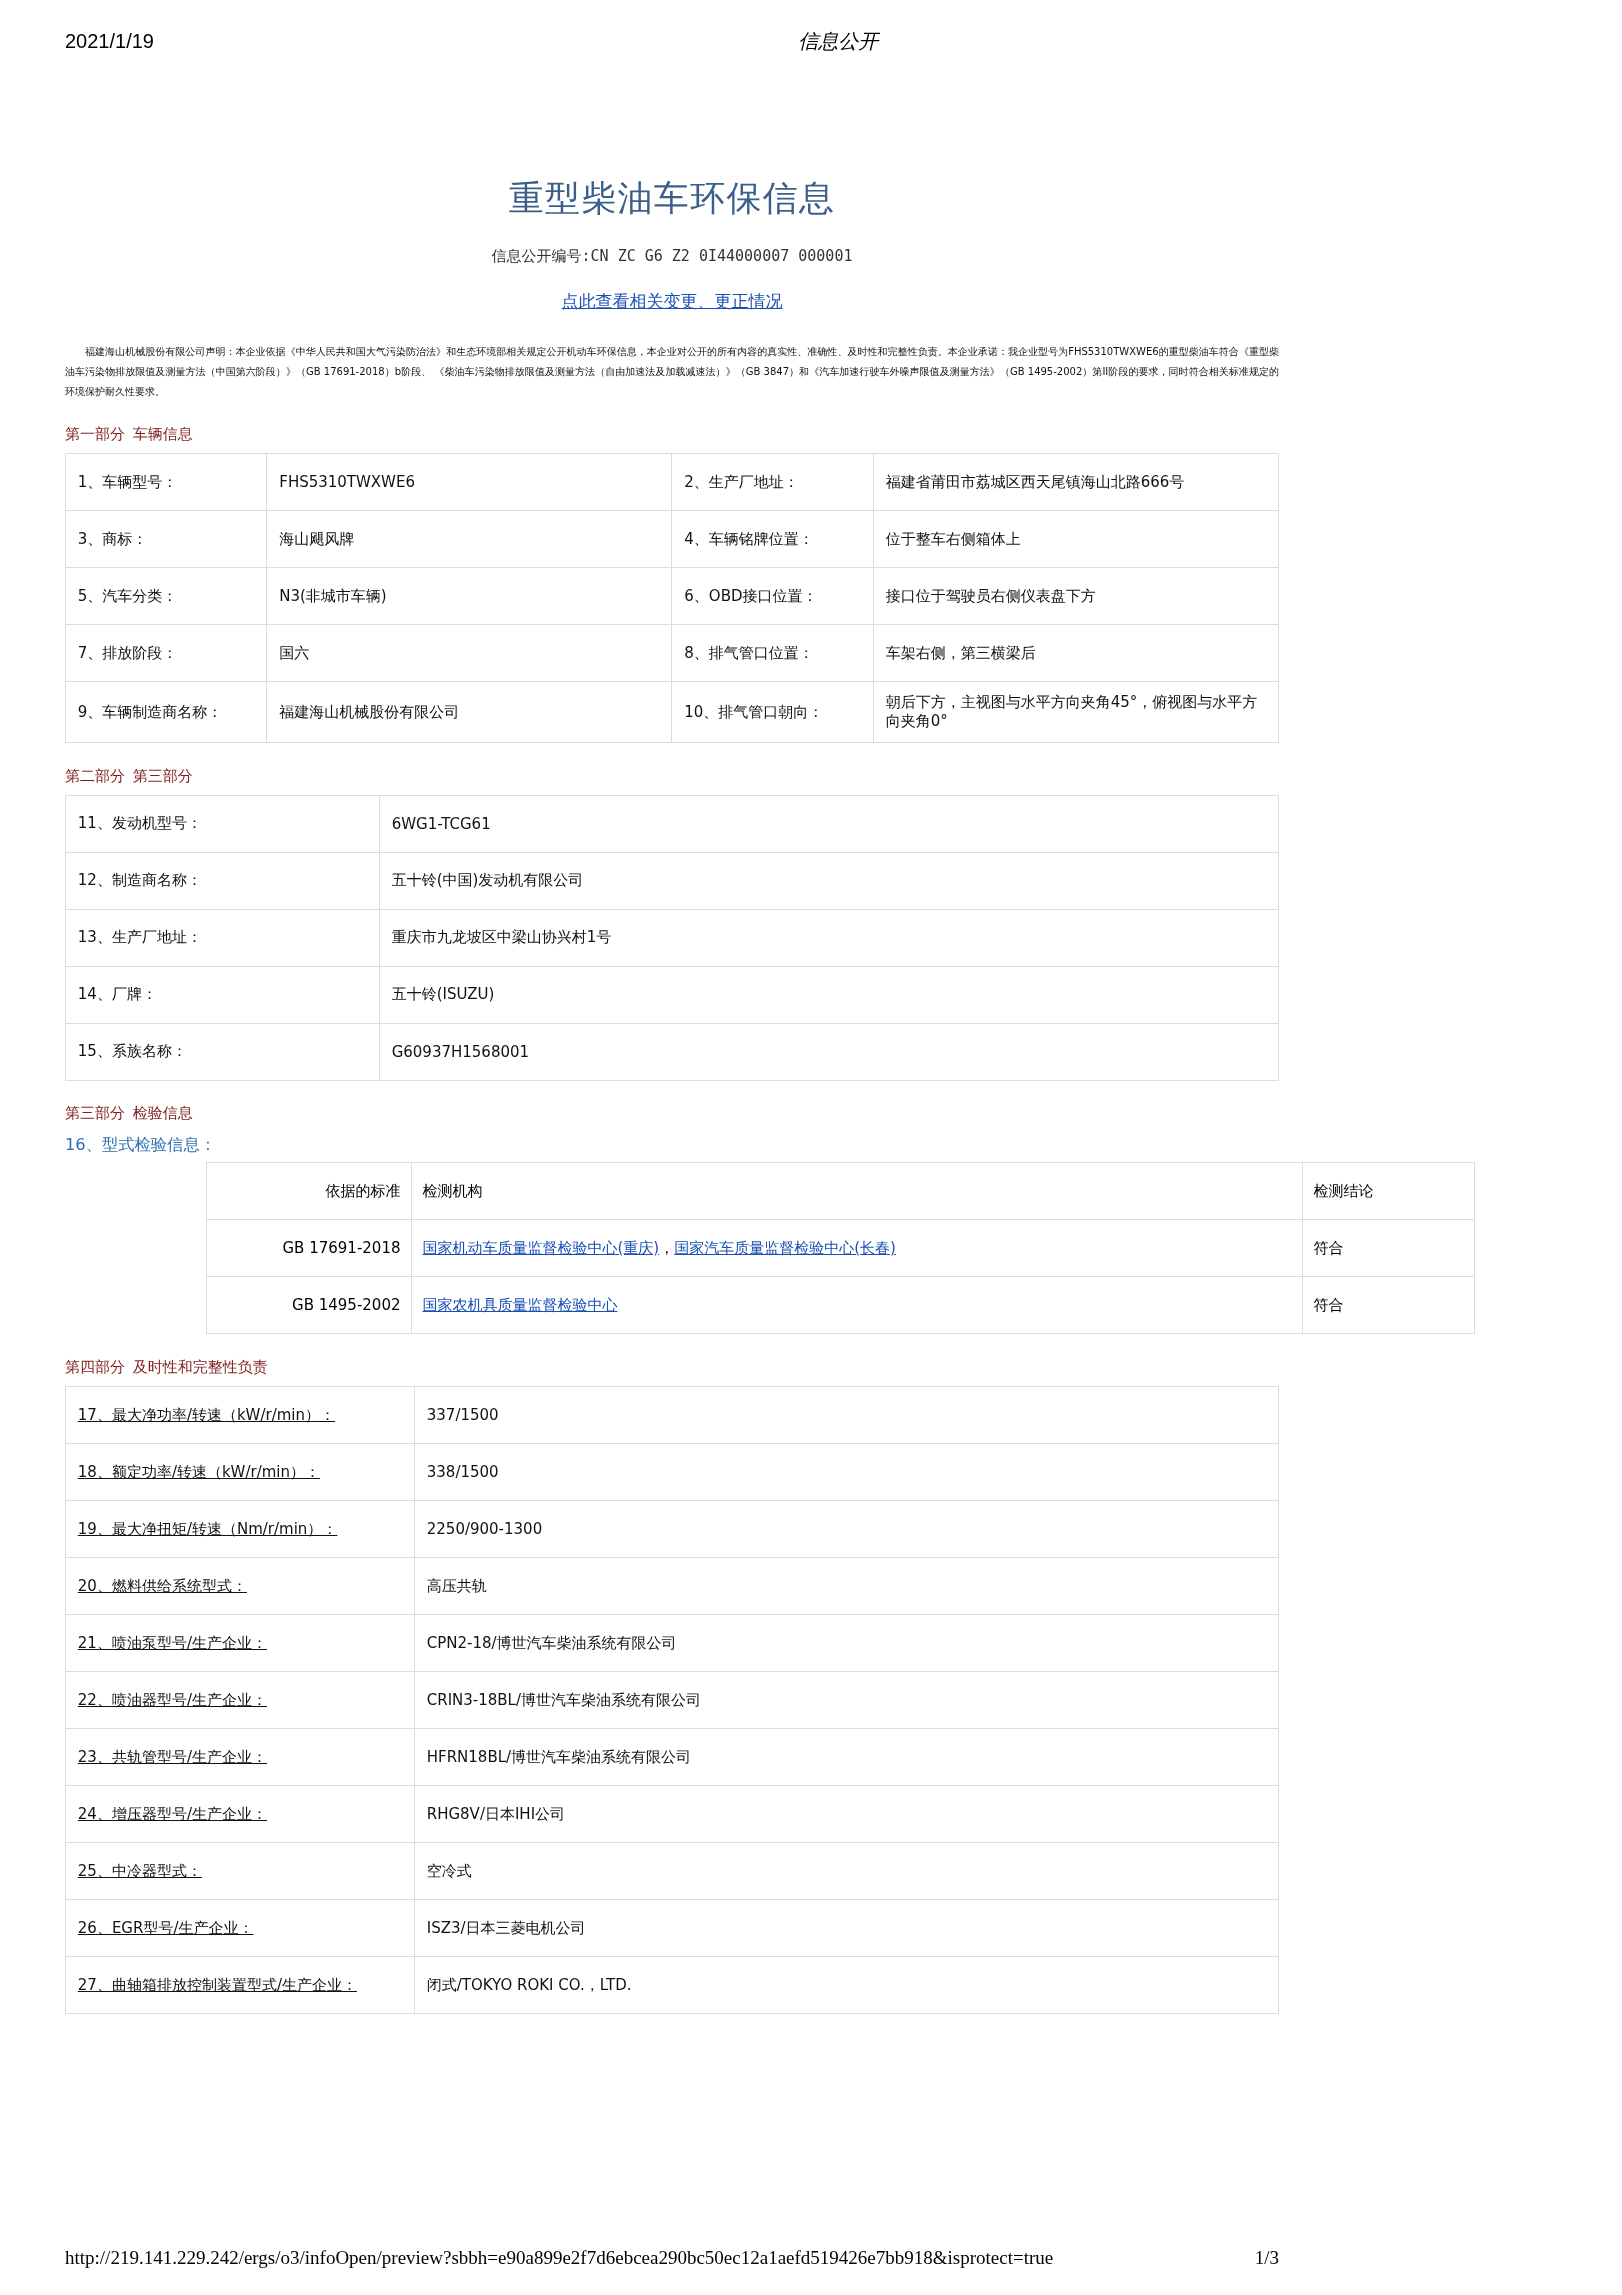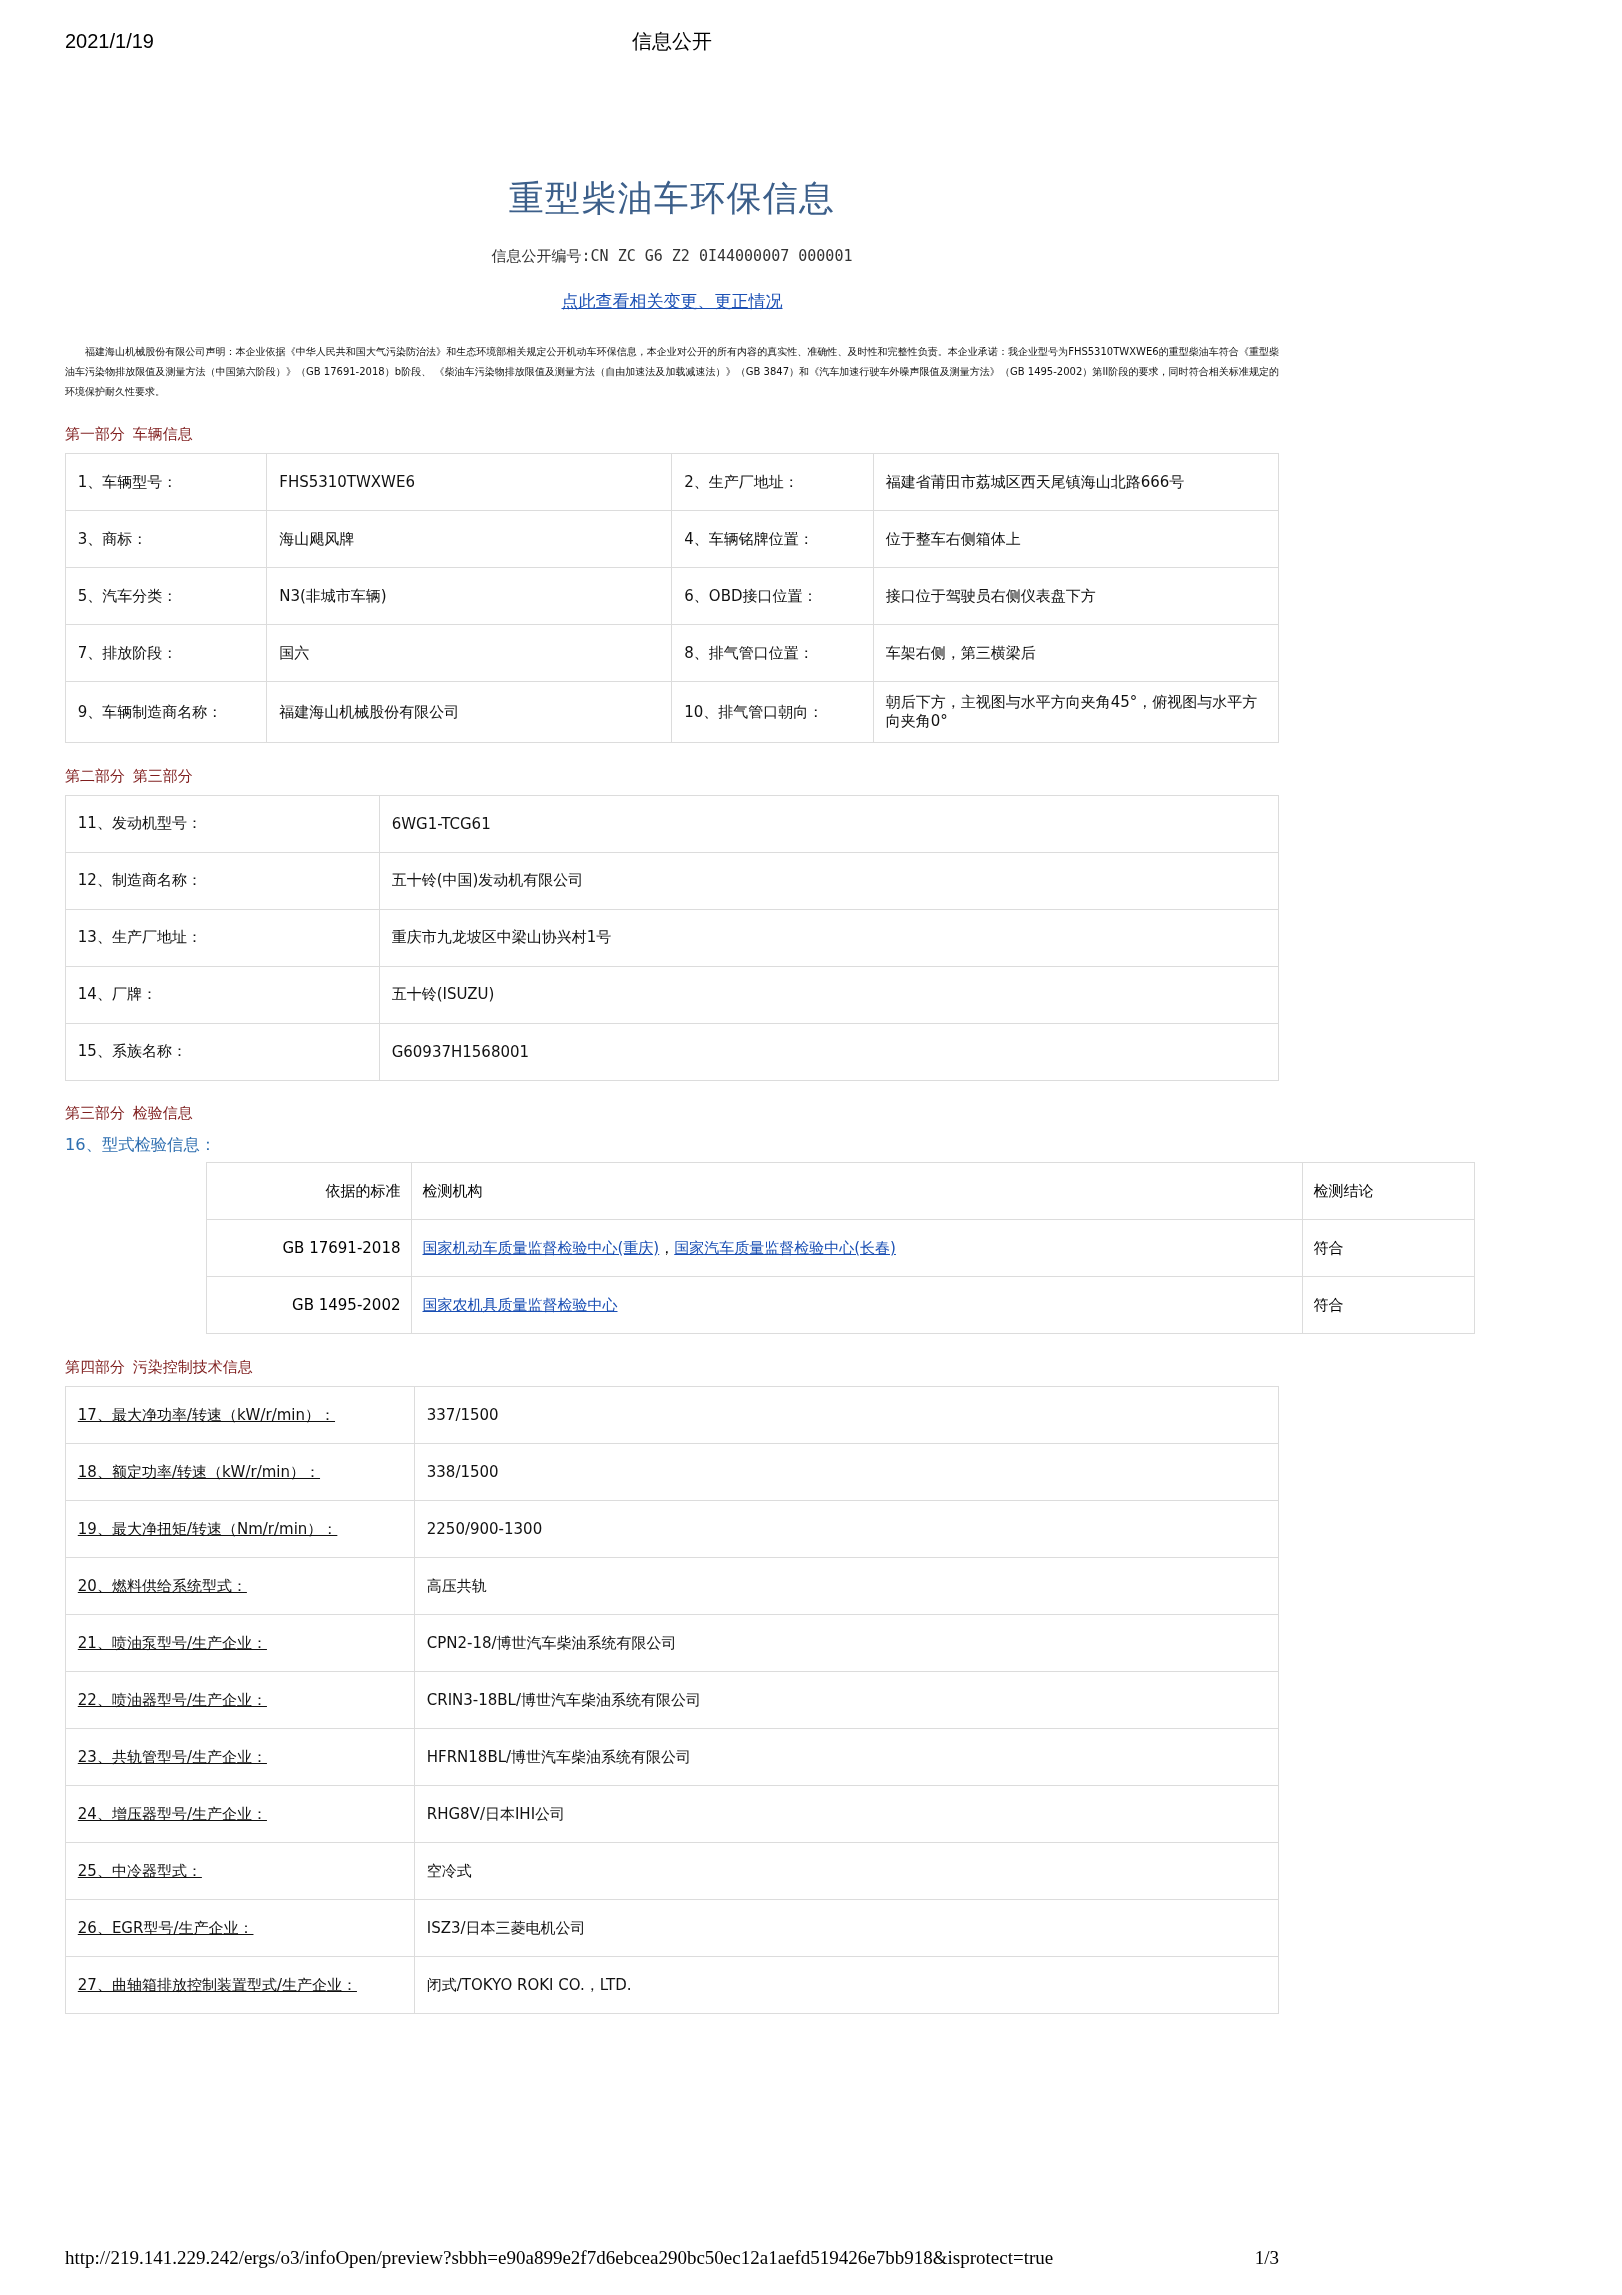--- a/index.html
+++ b/index.html
@@ -22,21 +22,21 @@
   }
   
   .print-header {
     display: flex;
     align-items: baseline;
     font-size: 20px;
     color: #000;
     height: 33px;
   }
   .print-header .date { width: 33%; text-align: left; font-family: "Liberation Sans", sans-serif; }
-  .print-header .title-mid { width: 34%; text-align: center; }
+  .print-header .title-mid { width: 34%; text-align: right; font-style: italic; }
   .print-header .right { width: 33%; }
 
   
   .doc-title {
     text-align: center;
     font-size: 35px;
     color: #3c5f8a;
     font-family: "DejaVu Sans", sans-serif;
     margin-top: 114px;
     letter-spacing: 1.3px;
@@ -259,21 +259,21 @@
         <tr>
           <td class="c1">GB 1495-2002</td>
           <td class="c2"><a href="#">国家农机具质量监督检验中心</a></td>
           <td class="c3">符合</td>
         </tr>
       </tbody>
     </table>
   </div>
 
   <div class="section-head">
-    <span class="part">第四部分</span><span>污染控制技术信息</span>
+    <span class="part">第四部分</span><span>及时性和完整性负责</span>
   </div>
   <table class="info pollution">
     <tbody>
       <tr>
         <td class="lbl">17、最大净功率/转速（kW/r/min）：</td>
         <td class="val">337/1500</td>
       </tr>
       <tr>
         <td class="lbl">18、额定功率/转速（kW/r/min）：</td>
         <td class="val">338/1500</td>

